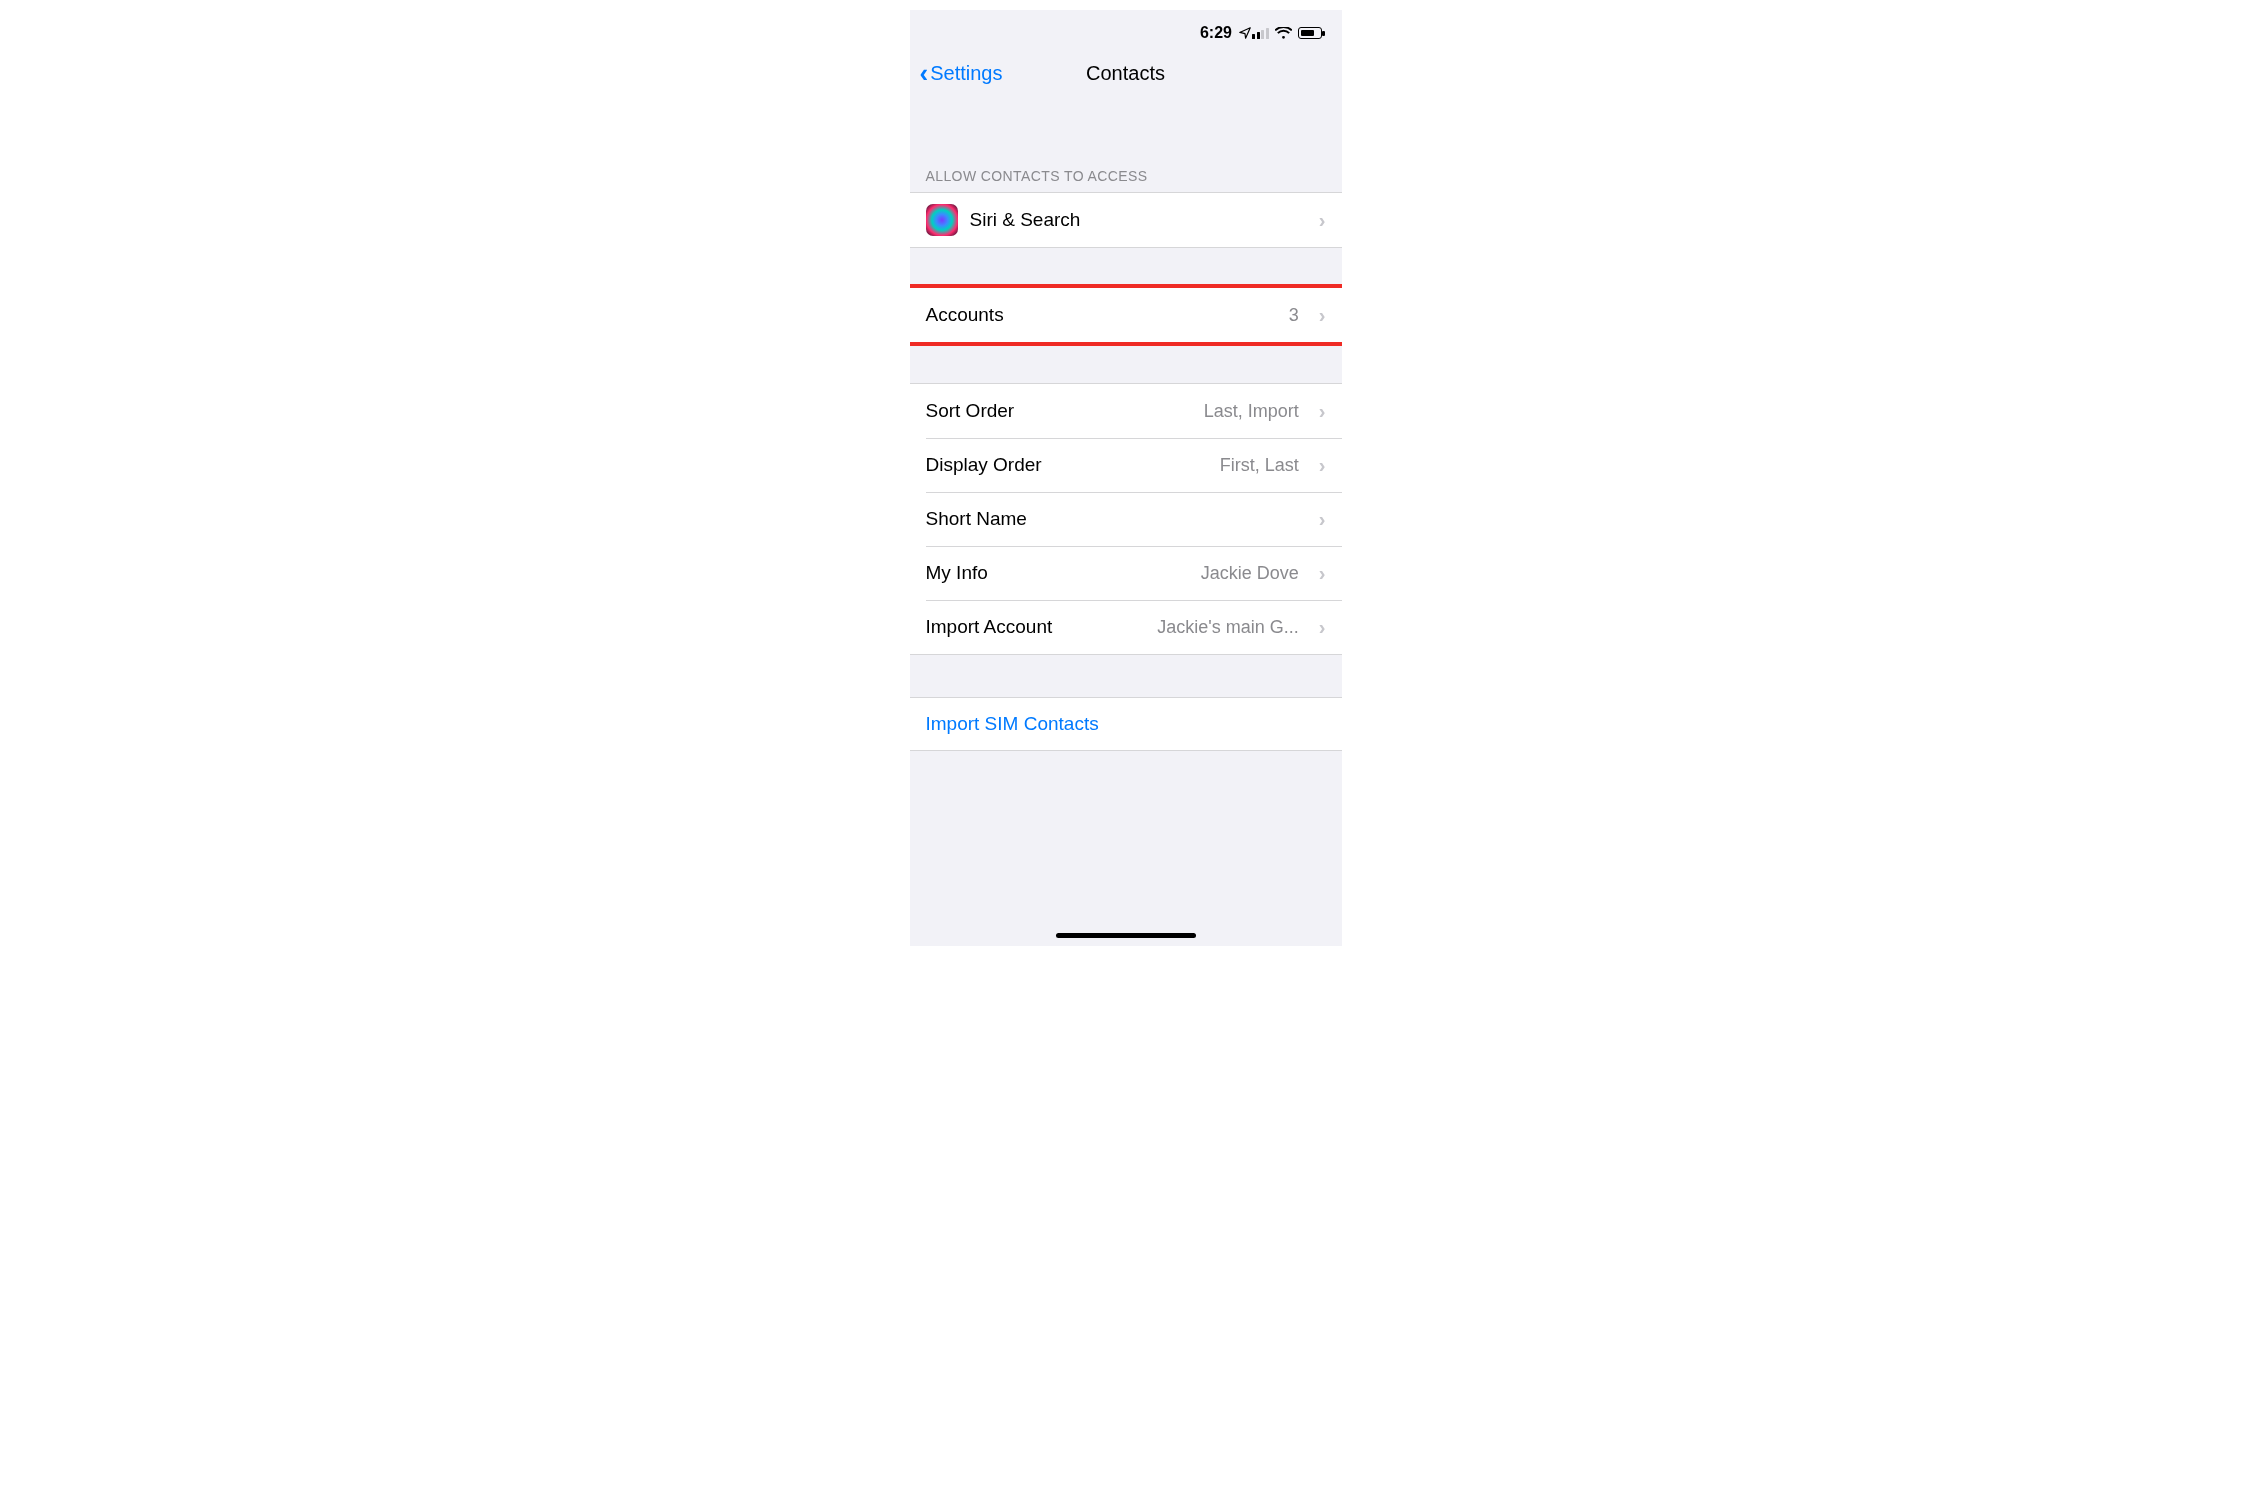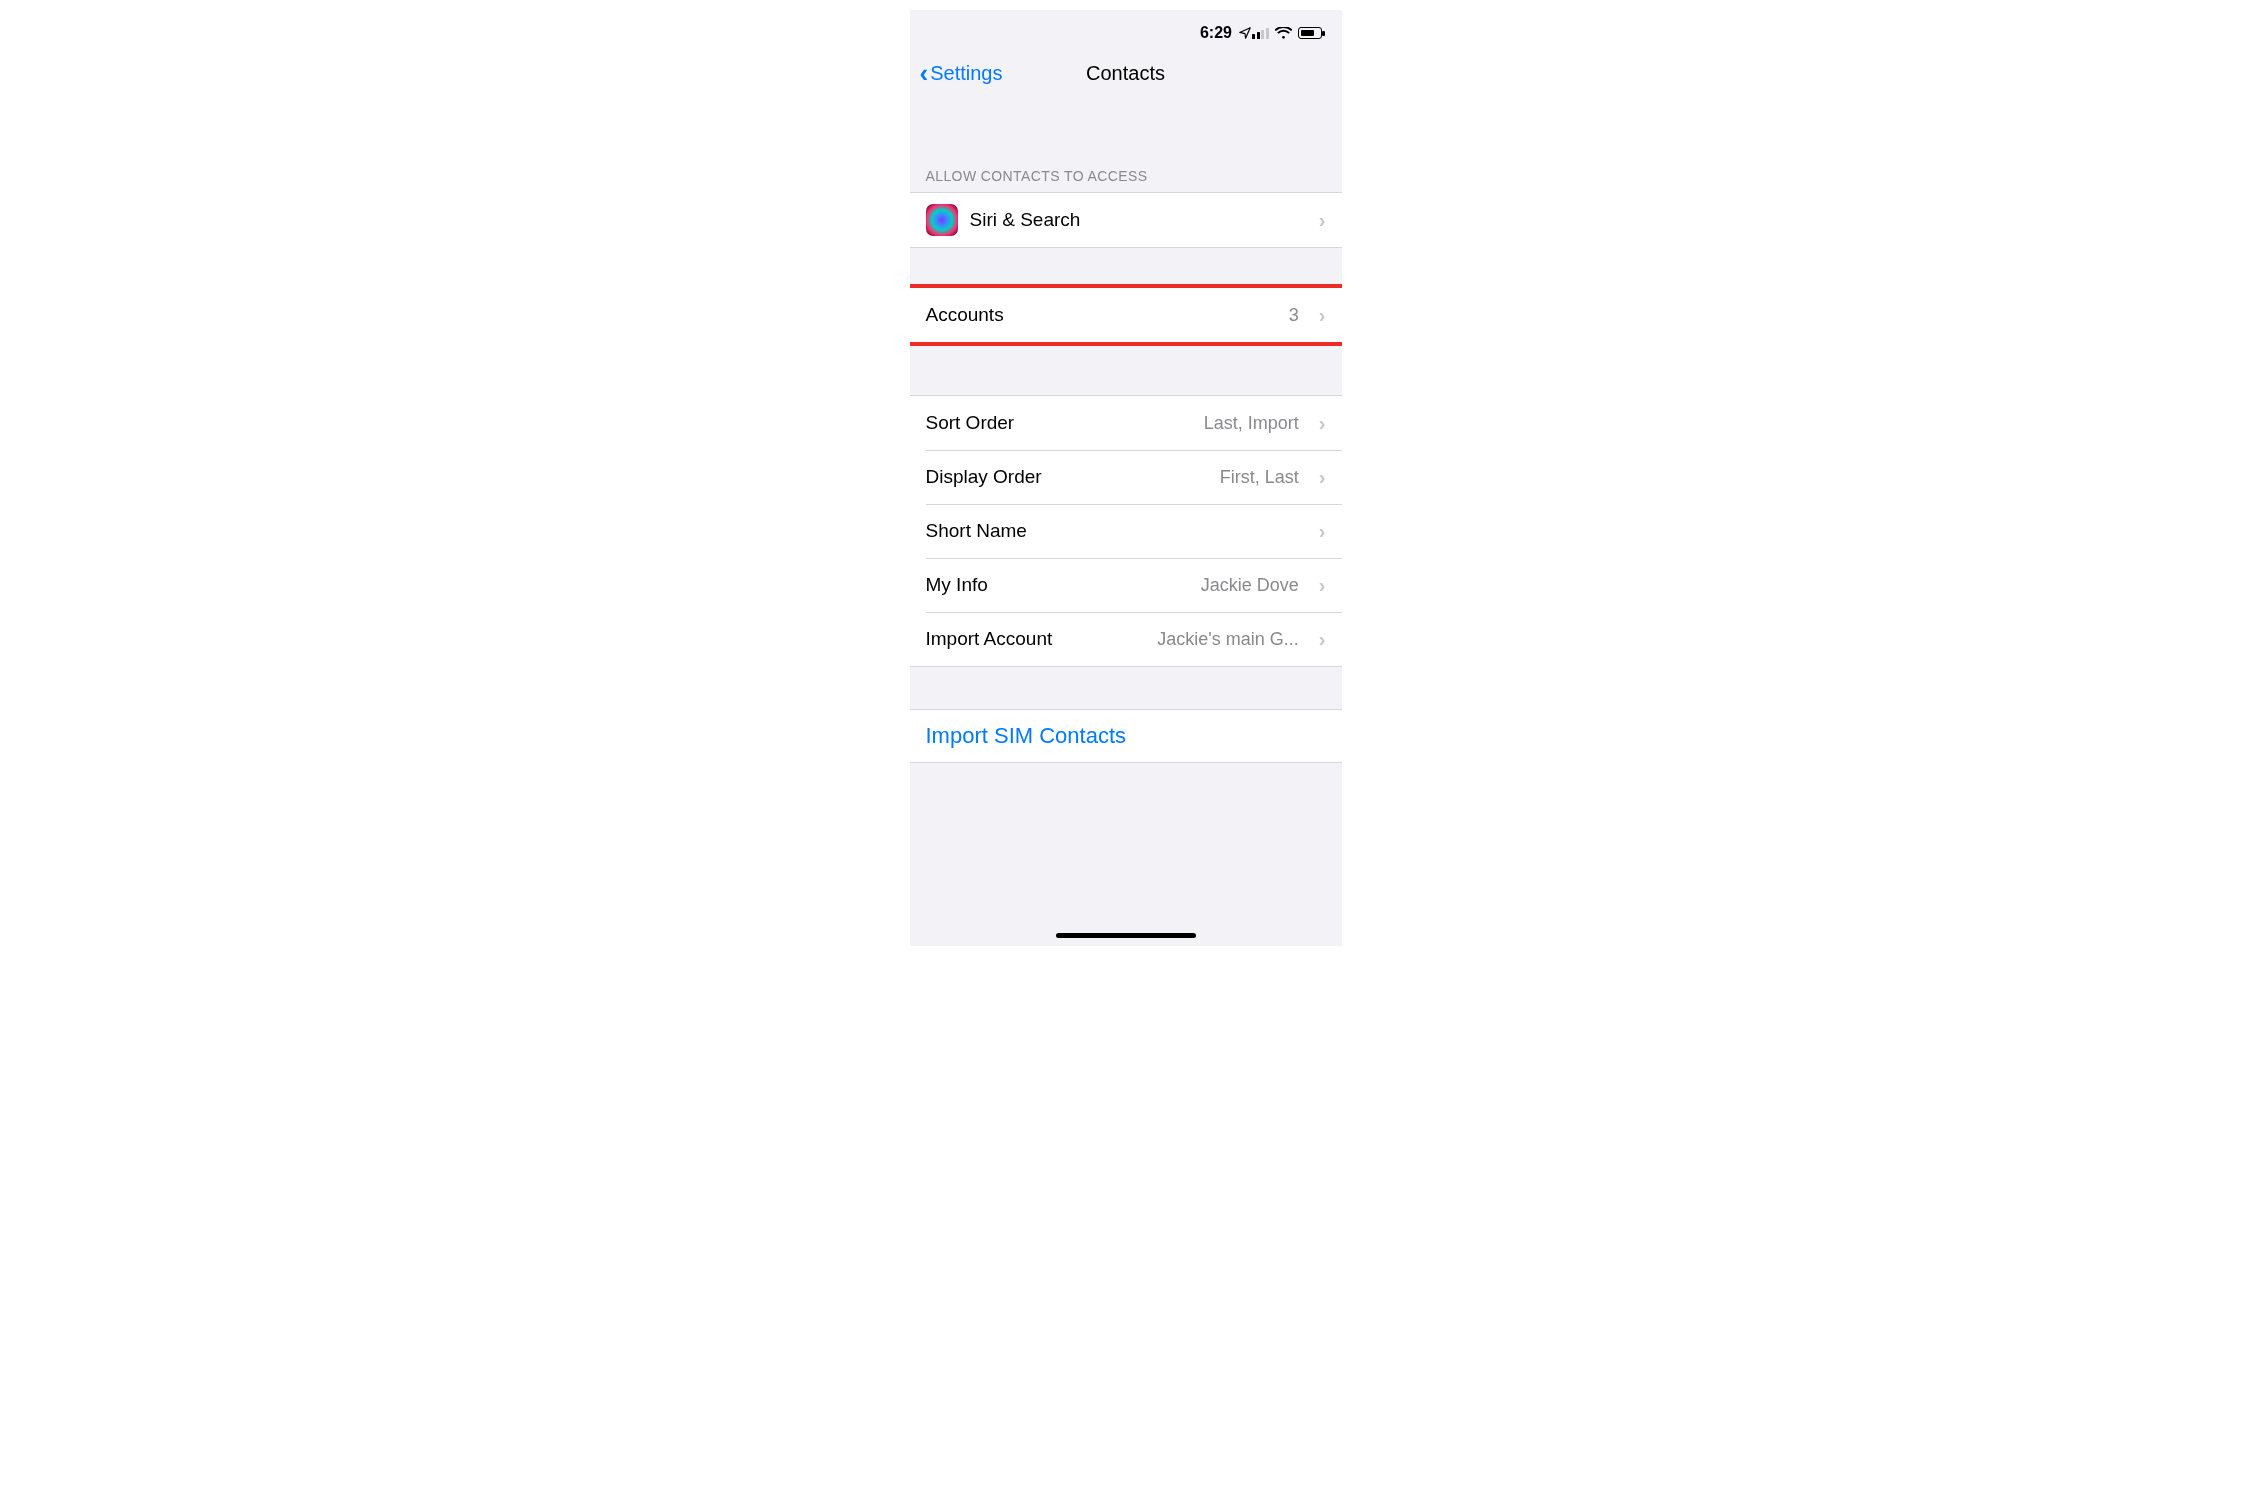--- a/index.html
+++ b/index.html
@@ -21,30 +21,30 @@
   .battery .body::after { content:""; position:absolute; right:-4px; top:3px; width:2.2px; height:5px; background:#000; border-radius:1px; }
   .battery .fill { position:absolute; left:2px; top:2px; bottom:2px; width: 60%; background:#000; border-radius:1px; }
   
   .navhead { position: relative; height: 50px; display:flex; align-items:center; padding: 0 10px; }
   .back { display:flex; align-items:center; gap:2px; color:#007aff; font-size:20px; }
   .back .chev { font-size: 26px; line-height: 1; font-weight: 600; }
   .navtitle { position:absolute; left:0; right:0; text-align:center; font-size:20px; font-weight:400; color:#000; pointer-events:none; }
   
   .section-header { padding: 70px 16px 8px 16px; font-size: 14px; letter-spacing: 0.4px; color: #8a8a8e; }
   .group { background:#ffffff; border-top:1px solid #d6d6d8; border-bottom:1px solid #d6d6d8; }
-  .group.smallgap { margin-top: 52px; }
+  .group.smallgap { margin-top: 40px; }
   .row { display:flex; align-items:center; min-height:54px; padding: 0 16px; gap:12px; position:relative; }
   .row + .row::before { content:""; position:absolute; left:16px; right:0; top:0; height:1px; background:#d6d6d8; }
   .row .label { flex:0 0 auto; font-size:19px; color:#000;text-align:center; }
   .row .value { flex:1 1 auto; text-align:right; font-size:18px; color:#8a8a8e; white-space:nowrap; overflow:hidden; text-overflow:ellipsis; }
   .row .chevron { color:#c7c7cc; font-size:20px; margin-left:8px; line-height:1; font-weight:600;}
   .siri-icon { width:32px; height:32px; border-radius:7px; background: radial-gradient(circle at 50% 50%, #7a3aff 0%, #3a8dff 25%, #00d0c0 45%, #ff2d70 68%, #120820 100%); background-color:#120820; }
   .group.accounts-wrap { margin-top: 39px; position: relative; }
   .highlight { position:absolute; left:-4px; right:-4px; top:-4px; bottom:-4px; border:4px solid #ef2b25; pointer-events:none; }
-  .link-row { background:#ffffff; border-top:1px solid #d6d6d8; border-bottom:1px solid #d6d6d8; margin-top:42px; min-height:54px; display:flex; align-items:center; padding:0 16px; color:#007aff; font-size:22px; }
+  .link-row { background:#ffffff; border-top:1px solid #d6d6d8; border-bottom:1px solid #d6d6d8; margin-top:42px; min-height:54px; display:flex; align-items:center; padding:0 16px; color:#007aff; font-size:19px; }
   .home-indicator { position:absolute; bottom:8px; left:50%; transform:translateX(-50%); width:140px; height:5px; border-radius:3px; background:#000; }
 </style>
 </head>
 <body>
 
 <div class="stage">
   <div class="phone">
 
     <div class="statusbar">
       <div class="time">

